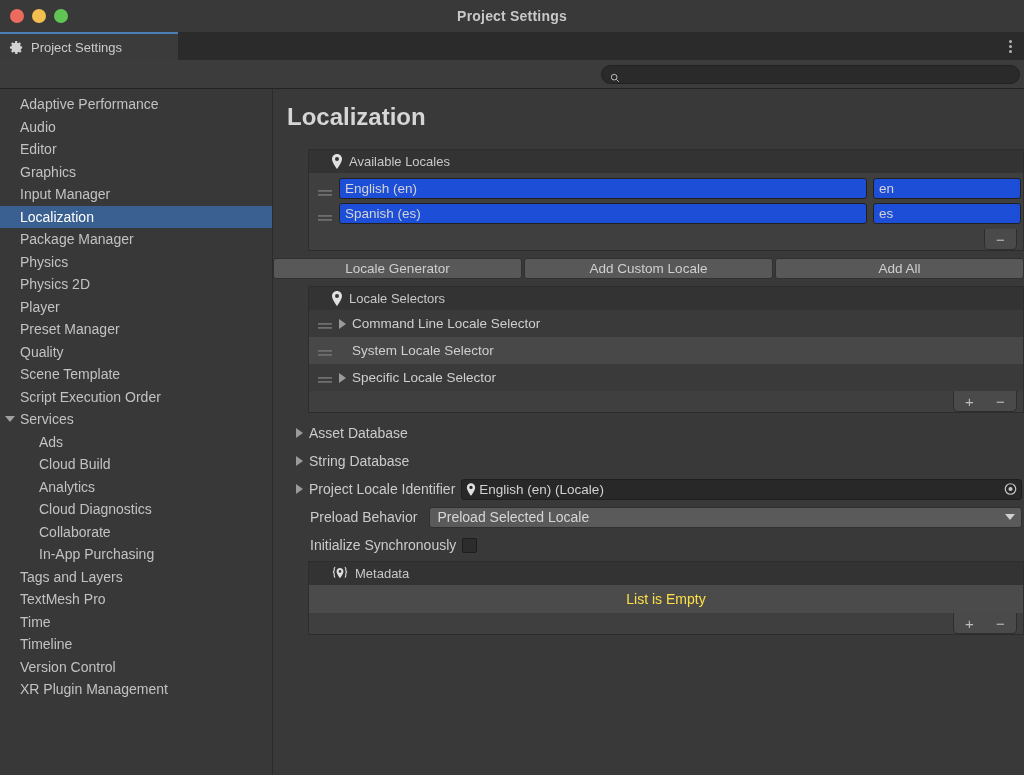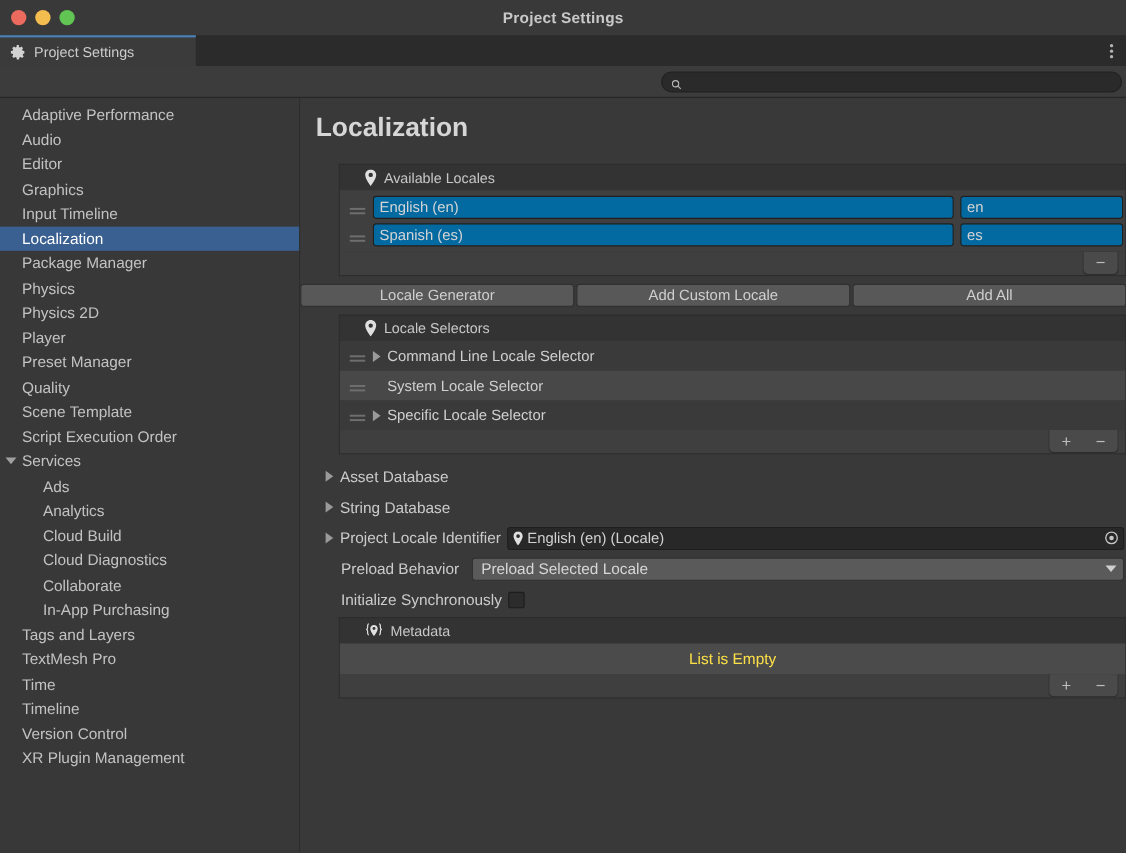--- a/index.html
+++ b/index.html
@@ -124,21 +124,21 @@
     border-left: 1px solid #2d2d2d;
     border-right: 1px solid #2d2d2d;
     padding: 3px 0 3px 0;
   }
   .locale-row {
     height: 25px; display: flex; align-items: center;
     padding: 0 2px 0 8px; gap: 6px;
   }
   .drag-handle { width: 16px; height: 10px; flex: 0 0 auto; display:block; }
   .field {
-    background: #0369a1;
+    background: #1d4ed8;
     border: 1px solid #202020;
     border-radius: 3px;
     height: 21px;
     display: flex; align-items: center;
     padding: 0 5px;
     color: #d4d4d4; font-size: 13.5px;
   }
   .field.name { flex: 1; }
   .field.code { width: 148px; flex: 0 0 148px; }
 
@@ -286,21 +286,21 @@
       <div class="nav-item">
         <span>Audio</span>
       </div>
       <div class="nav-item">
         <span>Editor</span>
       </div>
       <div class="nav-item">
         <span>Graphics</span>
       </div>
       <div class="nav-item">
-        <span>Input Timeline</span>
+        <span>Input Manager</span>
       </div>
       <div class="nav-item selected">
         <span>Localization</span>
       </div>
       <div class="nav-item">
         <span>Package Manager</span>
       </div>
       <div class="nav-item">
         <span>Physics</span>
       </div>
@@ -323,24 +323,24 @@
         <span>Script Execution Order</span>
       </div>
       <div class="nav-item">
         <span class="nav-arrow"></span>
         <span>Services</span>
       </div>
       <div class="nav-item child">
         <span>Ads</span>
       </div>
       <div class="nav-item child">
+        <span>Cloud Build</span>
+      </div>
+      <div class="nav-item child">
         <span>Analytics</span>
-      </div>
-      <div class="nav-item child">
-        <span>Cloud Build</span>
       </div>
       <div class="nav-item child">
         <span>Cloud Diagnostics</span>
       </div>
       <div class="nav-item child">
         <span>Collaborate</span>
       </div>
       <div class="nav-item child">
         <span>In-App Purchasing</span>
       </div>

